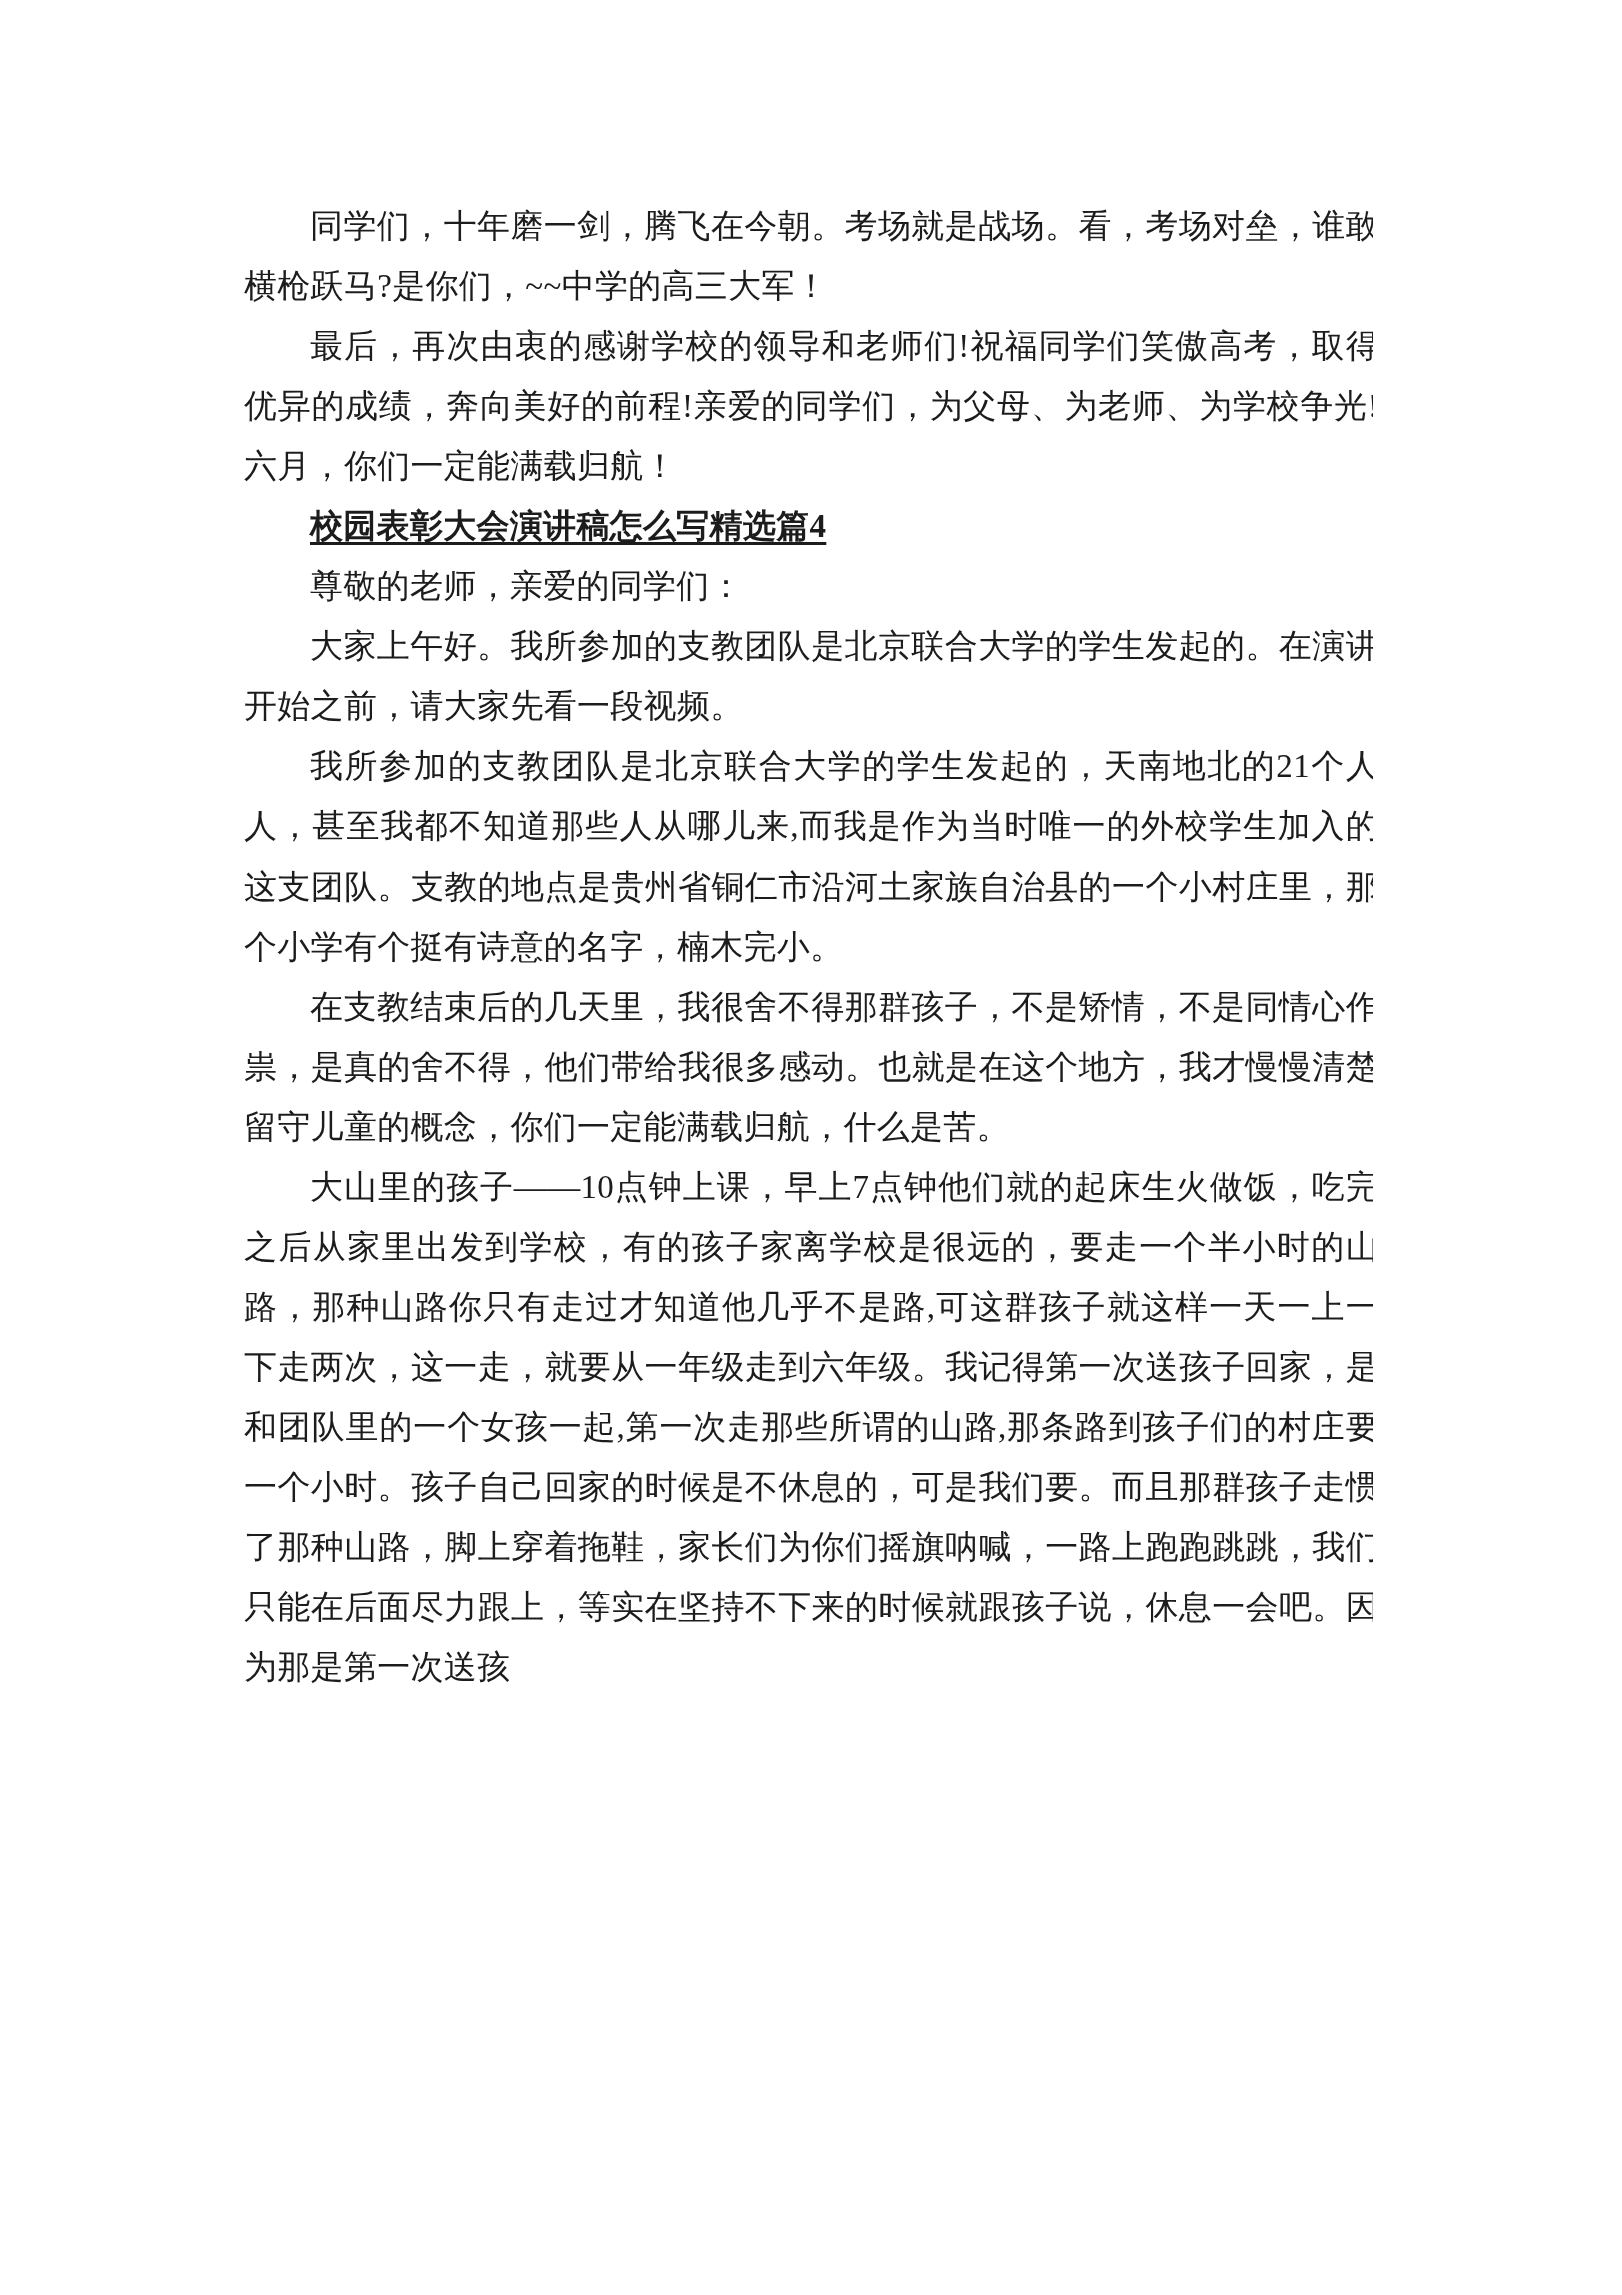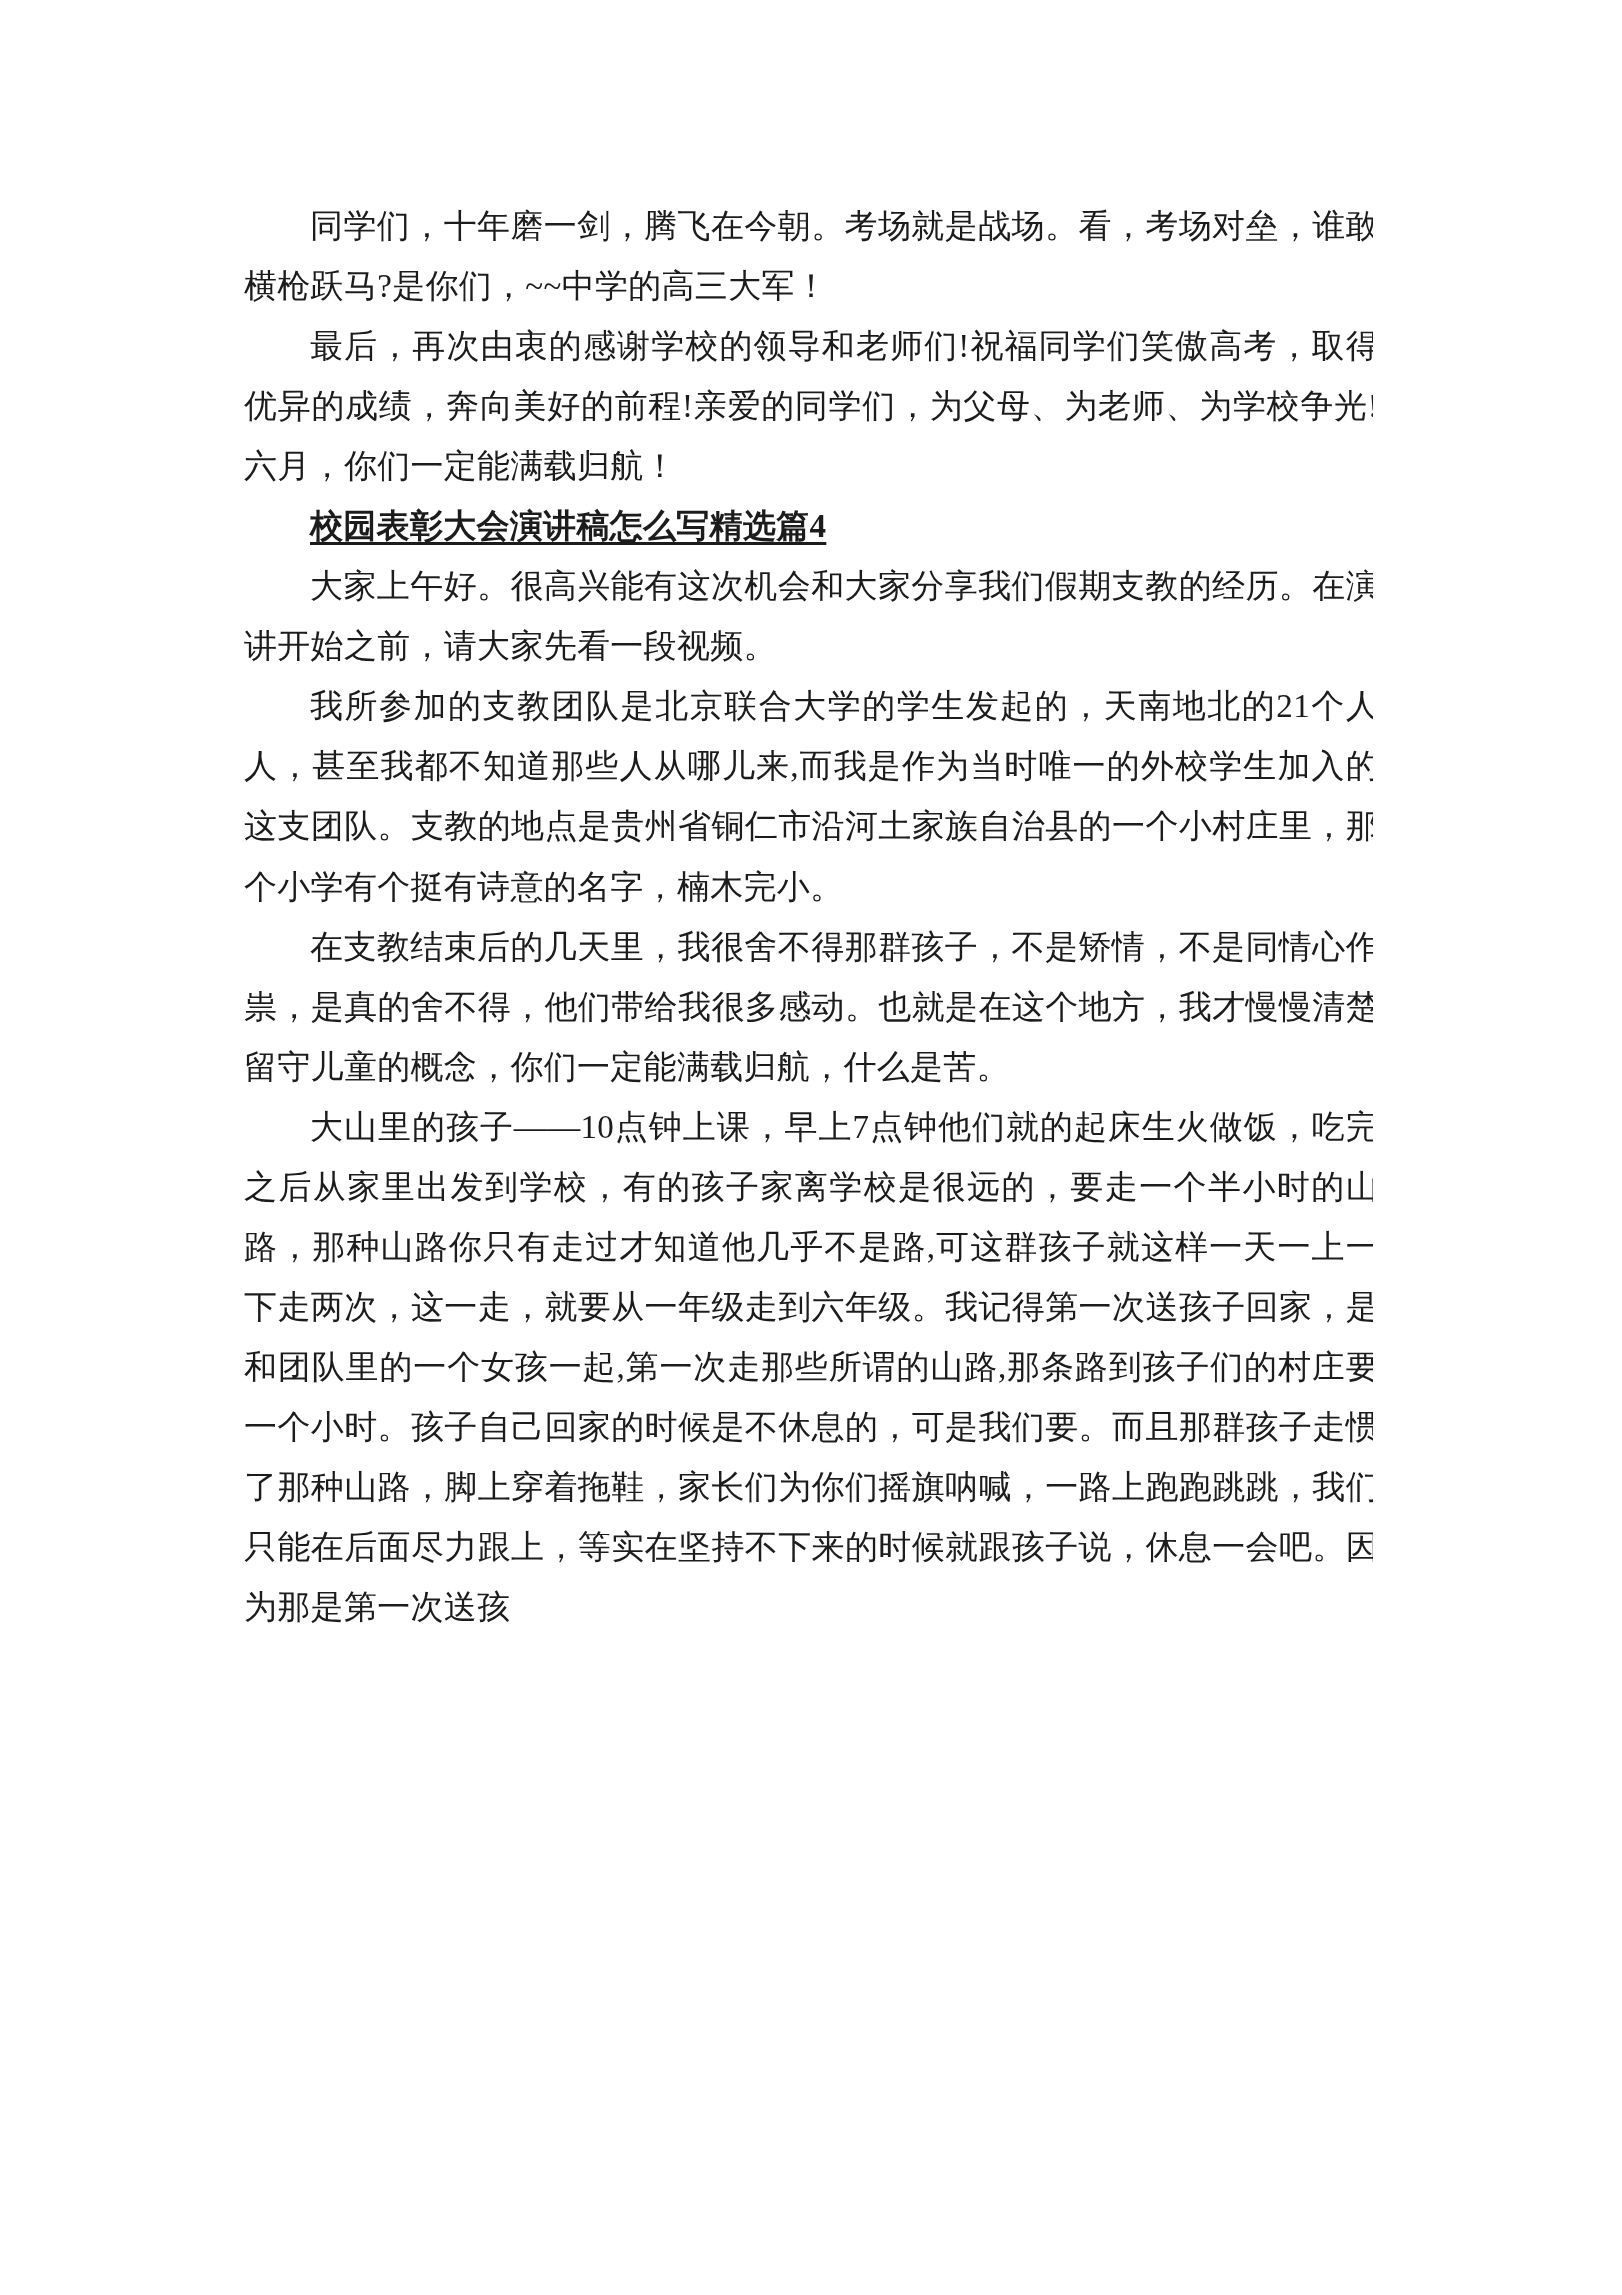--- a/index.html
+++ b/index.html
@@ -48,19 +48,20 @@
   }
 </style>
 </head>
 <body>
 
 <div class="page">
   <div class="doc-body">
       <p class="para body">同学们，十年磨一剑，腾飞在今朝。考场就是战场。看，考场对垒，谁敢横枪跃马?是你们，~~中学的高三大军！</p>
       <p class="para body">最后，再次由衷的感谢学校的领导和老师们!祝福同学们笑傲高考，取得优异的成绩，奔向美好的前程!亲爱的同学们，为父母、为老师、为学校争光!六月，你们一定能满载归航！</p>
       <p class="para heading">校园表彰大会演讲稿怎么写精选篇4</p>
-      <p class="para body">大家上午好。很高兴能有这次机会和大家分享我们假期支教的经历。在演讲开始之前，请大家先看一段视频。</p>
+      <p class="para body">尊敬的老师，亲爱的同学们：</p>
+      <p class="para body">大家上午好。我所参加的支教团队是北京联合大学的学生发起的。在演讲开始之前，请大家先看一段视频。</p>
       <p class="para body">我所参加的支教团队是北京联合大学的学生发起的，天南地北的21个人人，甚至我都不知道那些人从哪儿来,而我是作为当时唯一的外校学生加入的这支团队。支教的地点是贵州省铜仁市沿河土家族自治县的一个小村庄里，那个小学有个挺有诗意的名字，楠木完小。</p>
       <p class="para body">在支教结束后的几天里，我很舍不得那群孩子，不是矫情，不是同情心作祟，是真的舍不得，他们带给我很多感动。也就是在这个地方，我才慢慢清楚留守儿童的概念，你们一定能满载归航，什么是苦。</p>
       <p class="para body">大山里的孩子——10点钟上课，早上7点钟他们就的起床生火做饭，吃完之后从家里出发到学校，有的孩子家离学校是很远的，要走一个半小时的山路，那种山路你只有走过才知道他几乎不是路,可这群孩子就这样一天一上一下走两次，这一走，就要从一年级走到六年级。我记得第一次送孩子回家，是和团队里的一个女孩一起,第一次走那些所谓的山路,那条路到孩子们的村庄要一个小时。孩子自己回家的时候是不休息的，可是我们要。而且那群孩子走惯了那种山路，脚上穿着拖鞋，家长们为你们摇旗呐喊，一路上跑跑跳跳，我们只能在后面尽力跟上，等实在坚持不下来的时候就跟孩子说，休息一会吧。因为那是第一次送孩</p>
     </div>
 </div>
 
 
 </body></html>

